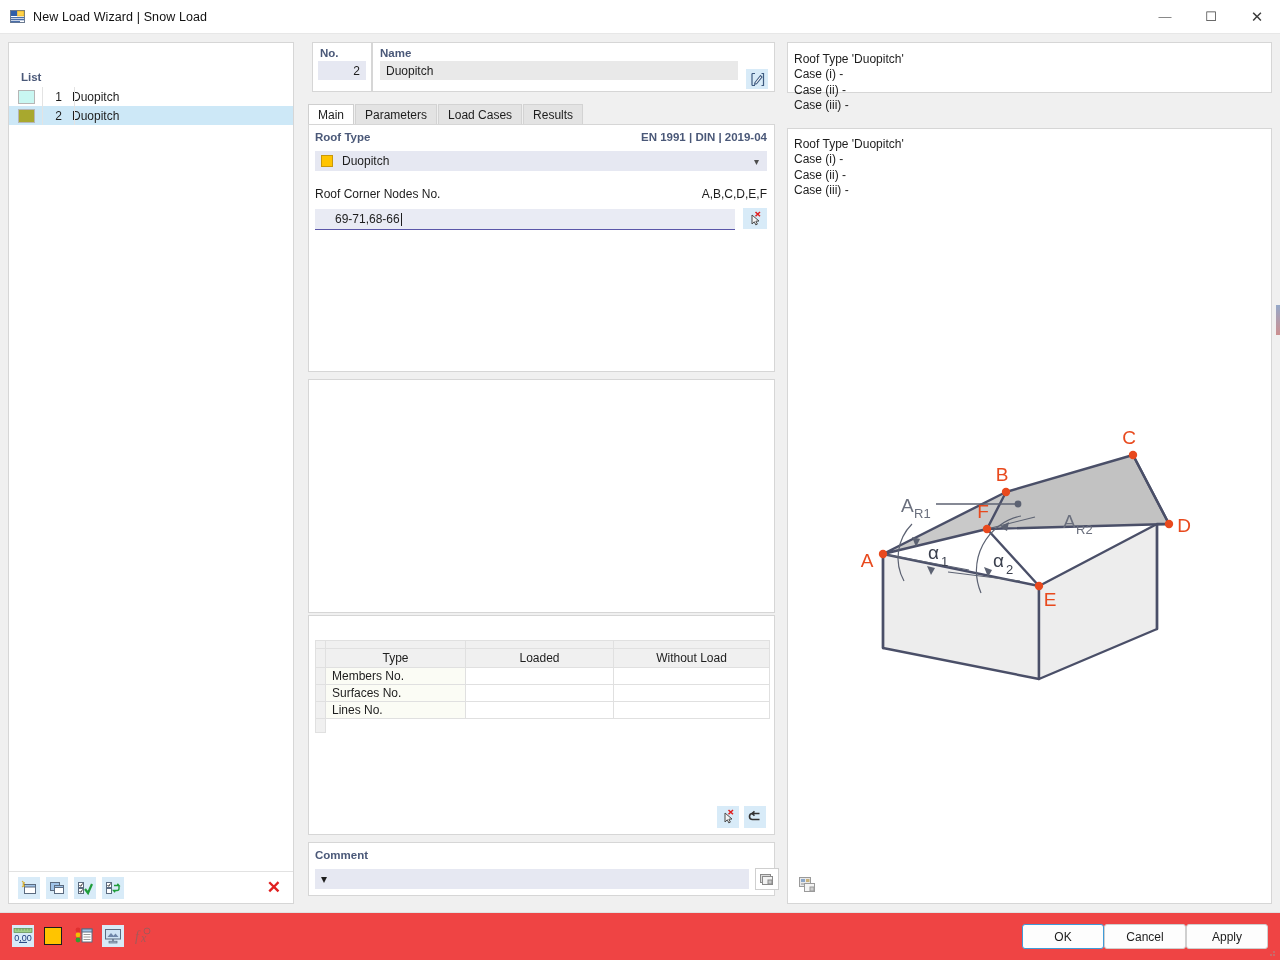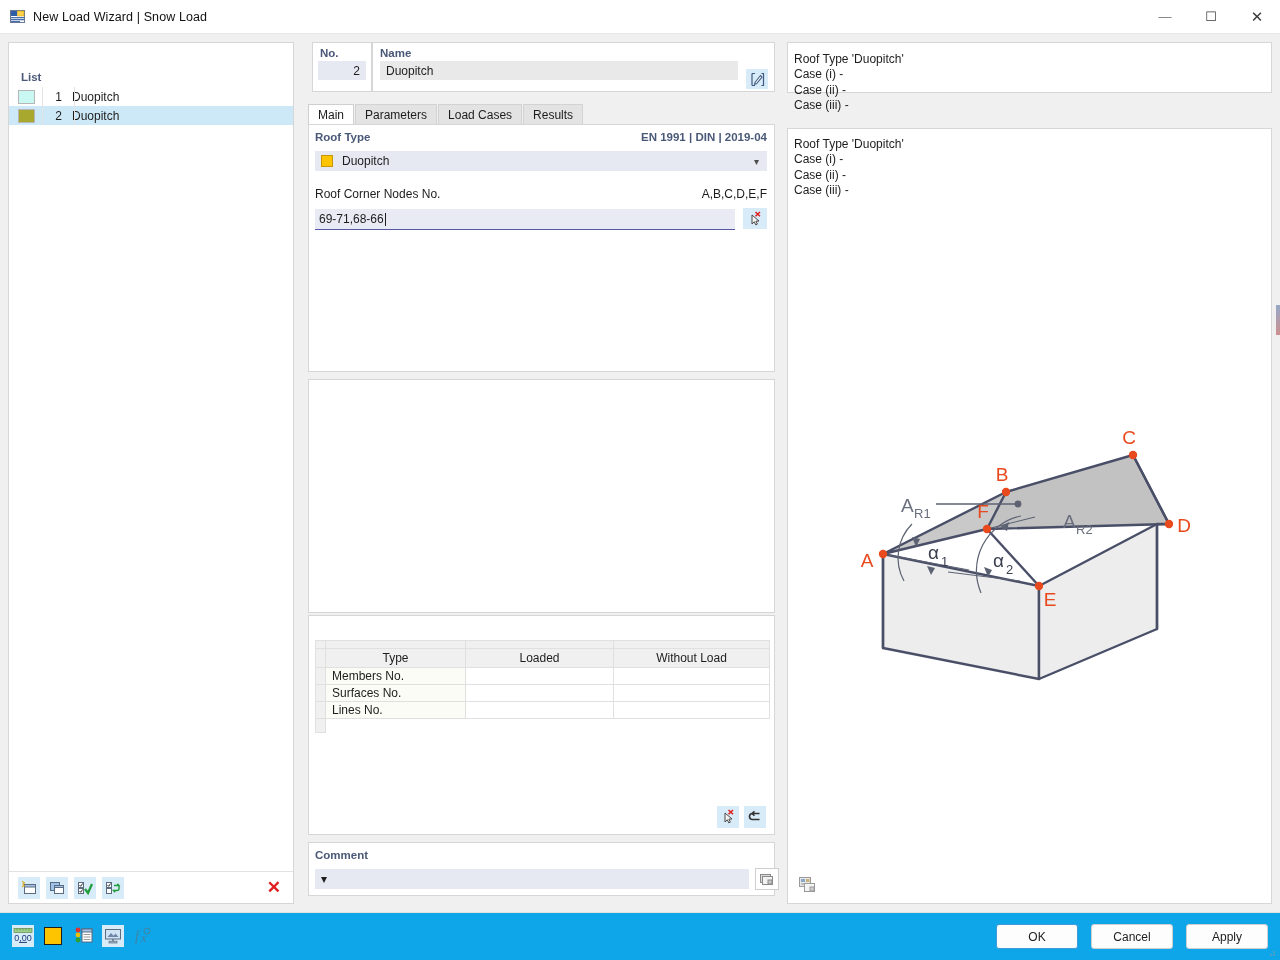--- a/index.html
+++ b/index.html
@@ -165,21 +165,21 @@
   .combo .carr {
     margin-left: auto; margin-right: 8px; color: #4d4d4d; font-size: 10px;
   }
   .rcn-label {
     position: absolute; left: 6px; top: 62px; width: 452px;
     display: flex; justify-content: space-between; font-size: 12px;
   }
   .rcn-input {
     position: absolute; left: 6px; top: 84px; width: 420px; height: 21px;
     background: #e9ebf4; border-bottom: 1.5px solid #5a56a8;
-    display: flex; align-items: center; padding-left: 4px; font-size: 12px;
+    display: flex; align-items: center; padding-left: 20px; font-size: 12px;
   }
   .caret {
     display: inline-block; width: 1px; height: 13px; background: #1d1d1d;
     margin-left: 1px;
   }
   .pickbtn {
     position: absolute; left: 434px; top: 83px;
     width: 24px; height: 21px; background: #d8ebf8;
     display: flex; align-items: center; justify-content: center;
   }
@@ -230,29 +230,29 @@
   .diagram { position: absolute; left: 0; top: 0; }
   .r-imgbtn {
     position: absolute; left: 7px; bottom: 8px;
     width: 24px; height: 22px;
     display: flex; align-items: center; justify-content: center;
   }
 
   
   .bottombar {
     position: absolute; left: 0; bottom: 0; width: 1280px; height: 48px;
-    background: #0ea5e9; border-top: 1px solid #e1e1e1;
+    background: #ef4444; border-top: 1px solid #e1e1e1;
   }
   .bb-tools {
     position: absolute; left: 12px; top: 12px;
     display: flex; align-items: center; gap: 8px;
   }
   .bb-buttons {
     position: absolute; right: 12px; top: 11px;
-    display: flex; gap: 13px;
+    display: flex; gap: 0;
   }
   .btn {
     width: 82px; height: 25px;
     display: flex; align-items: center; justify-content: center;
     font-size: 12px; background: #fdfdfd;
     border: 1px solid #cfcfcf; border-radius: 3px; color: #1d1d1d;
   }
   .btn.primary { border: 1.4px solid #3f9bd8; }
   .grip {
     position: absolute; right: 4px; bottom: 3px;

